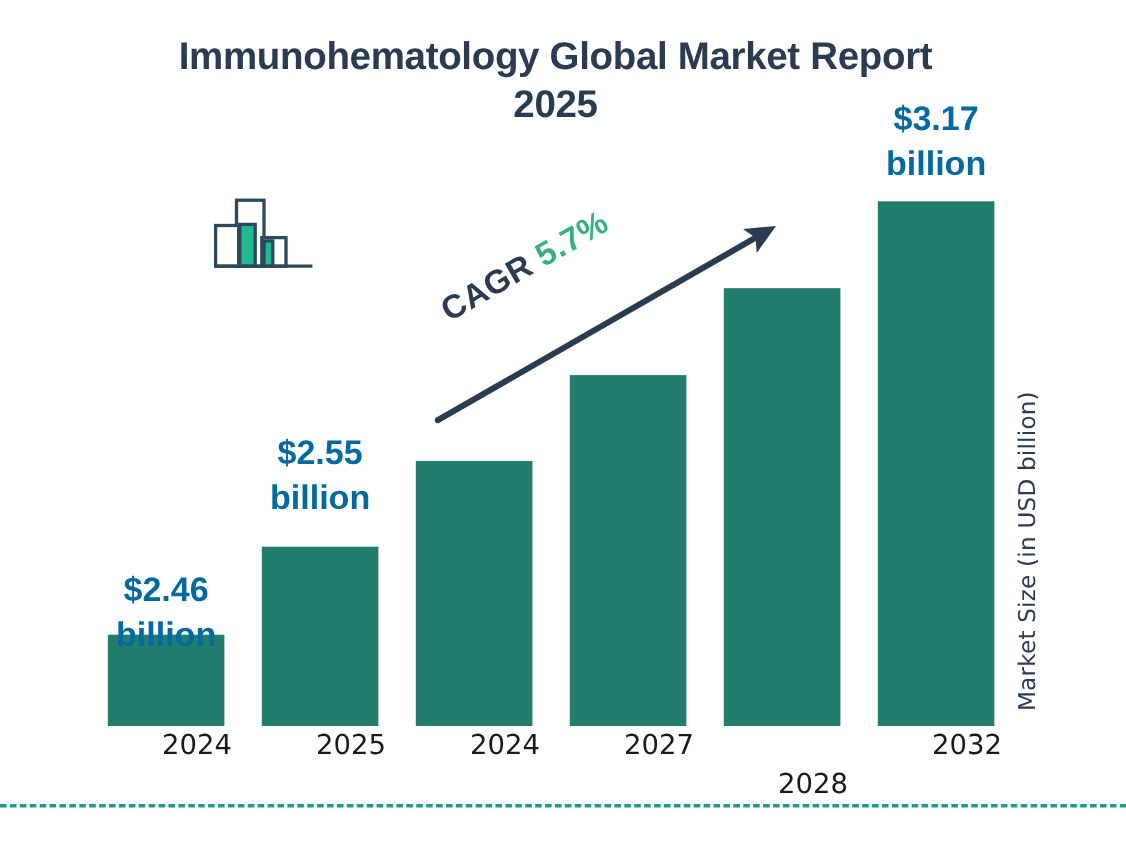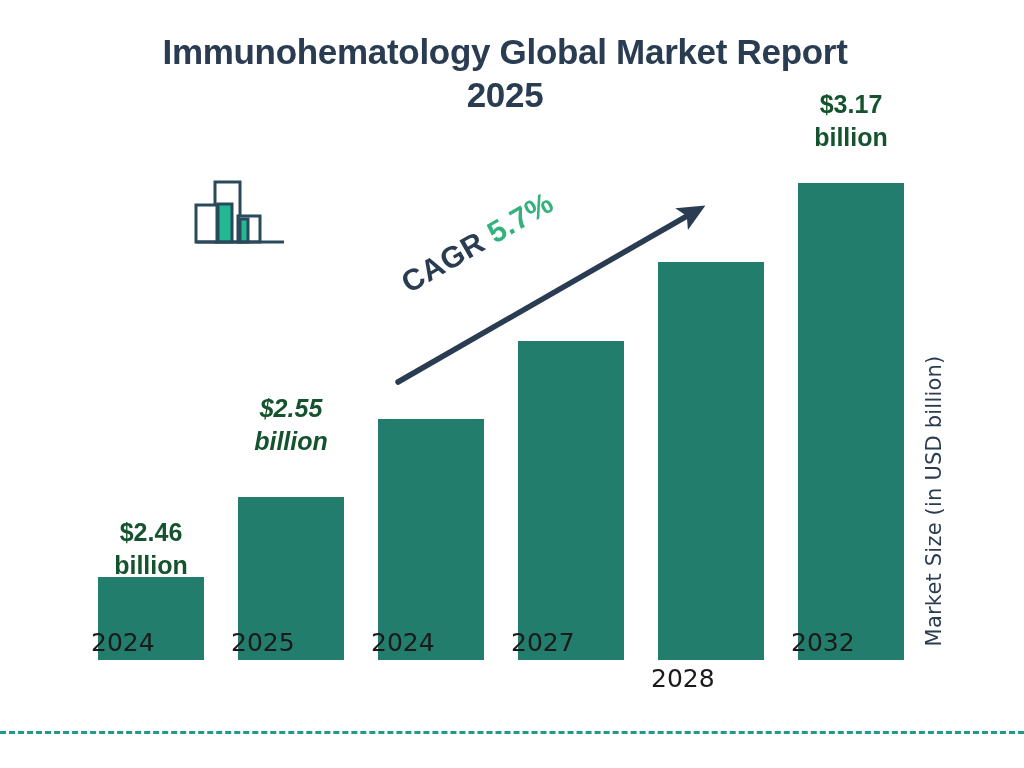--- a/index.html
+++ b/index.html
@@ -85,33 +85,33 @@
   }
 
   .bar {
     position: absolute;
     background: #237D6C;
   }
 
   .bar-label {
     position: absolute;
     text-align: center;
-    font-size: 25px;
+    font-size: 31px;
     font-weight: bold;
-    color: #14532d;
+    color: #0369a1;
     line-height: 1.32;
   }
 
   .tick-label {
     position: absolute;
-    text-align: left;
+    text-align: right;
     font-size: 25px;
     color: #1A1A1A;
     font-family: "DejaVu Sans", sans-serif;
-    top: 628px;
+    top: 662px;
   }
 
   
   .cagr-text {
     position: absolute;
     left: 404px;
     top: 268px;
     transform: rotate(-30deg);
     transform-origin: left center;
     font-size: 30px;
@@ -195,21 +195,21 @@
     <div class="bar" style="left:378px; top:419px; width:106px; height:241px;"></div>
     <div class="bar" style="left:518px; top:341px; width:106px; height:319px;"></div>
     <div class="bar" style="left:658px; top:262px; width:106px; height:398px;"></div>
     <div class="bar" style="left:798px; top:183px; width:106px; height:477px;"></div>
 
     <div class="bar-label" style="left:81px; top:516px; width:140px;">
       <div>$2.46</div>
       <div>billion</div>
     </div>
 
-    <div class="bar-label" style="left:221px; top:392px; width:140px;font-style:italic;">
+    <div class="bar-label" style="left:221px; top:392px; width:140px;">
       <div>$2.55</div>
       <div>billion</div>
     </div>
 
     <div class="bar-label" style="left:781px; top:88px; width:140px;">
       <div>$3.17</div>
       <div>billion</div>
     </div>
 
     <div class="tick-label" style="left:91px; width:120px;">2024</div>

